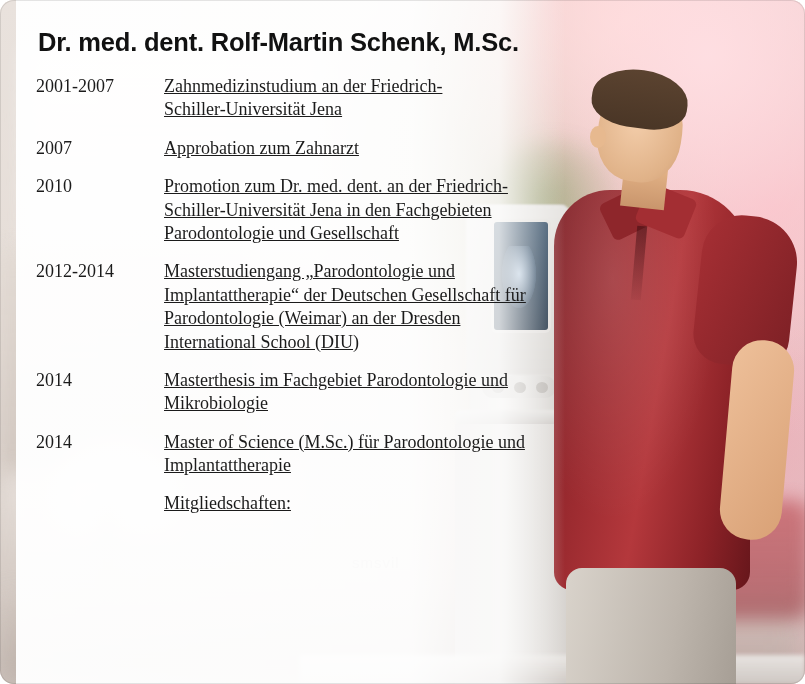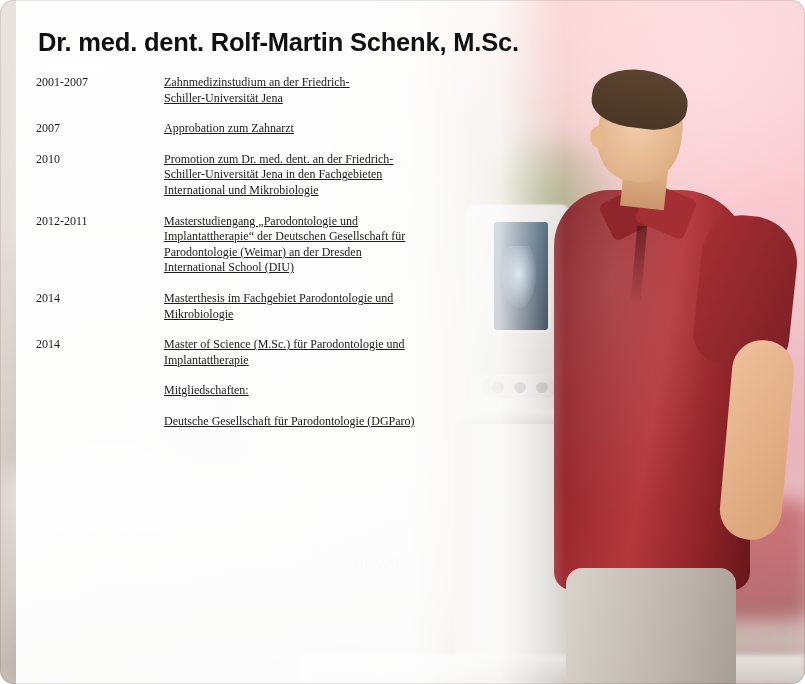--- a/index.html
+++ b/index.html
@@ -240,21 +240,21 @@
     font-weight: bold;
     font-size: 25.5px;
     color: #111111;
     letter-spacing: -0.2px;
     margin: 4px 0 18px 2px;
   }
   table.cv {
     border-collapse: collapse;
     width: 520px;
     font-family: "Liberation Serif", serif;
-    font-size: 12px;
+    font-size: 18px;
     color: #1b1b1b;
   }
   table.cv td {
     vertical-align: top;
     padding: 0 0 15px 0;
     line-height: 1.30;
   }
   td.year {
     width: 128px;
     padding-left: 2px;
@@ -336,26 +336,26 @@
           </td>
         </tr>
 
 
 
         <tr>
           <td class="year">2010</td>
           <td class="desc">
             <span class="desc-line">Promotion zum Dr. med. dent. an der Friedrich-</span>
             <span class="desc-line">Schiller-Universität Jena in den Fachgebieten</span>
-            <span class="desc-line">International und Mikrobiologie</span>
-          </td>
-        </tr>
-
-        <tr>
-          <td class="year">2012-2011</td>
+            <span class="desc-line">Parodontologie und Gesellschaft</span>
+          </td>
+        </tr>
+
+        <tr>
+          <td class="year">2012-2014</td>
           <td class="desc">
             <span class="desc-line">Masterstudiengang „Parodontologie und</span>
             <span class="desc-line">Implantattherapie“ der Deutschen Gesellschaft für</span>
             <span class="desc-line">Parodontologie (Weimar) an der Dresden</span>
             <span class="desc-line">International School (DIU)</span>
           </td>
         </tr>
 
         <tr>
           <td class="year">2014</td>
@@ -373,25 +373,19 @@
           </td>
         </tr>
 
         <tr class="gap-row">
           <td class="year"></td>
           <td class="desc">
             <span class="desc-line">Mitgliedschaften:</span>
           </td>
         </tr>
 
-        <tr>
-          <td class="year"></td>
-          <td class="desc">
-            <span class="desc-line">Deutsche Gesellschaft für Parodontologie (DGParo)</span>
-          </td>
-        </tr>
 
       </tbody>
     </table>
   </div>
 
   <div class="frame"></div>
 </div>
 
 </body></html>

